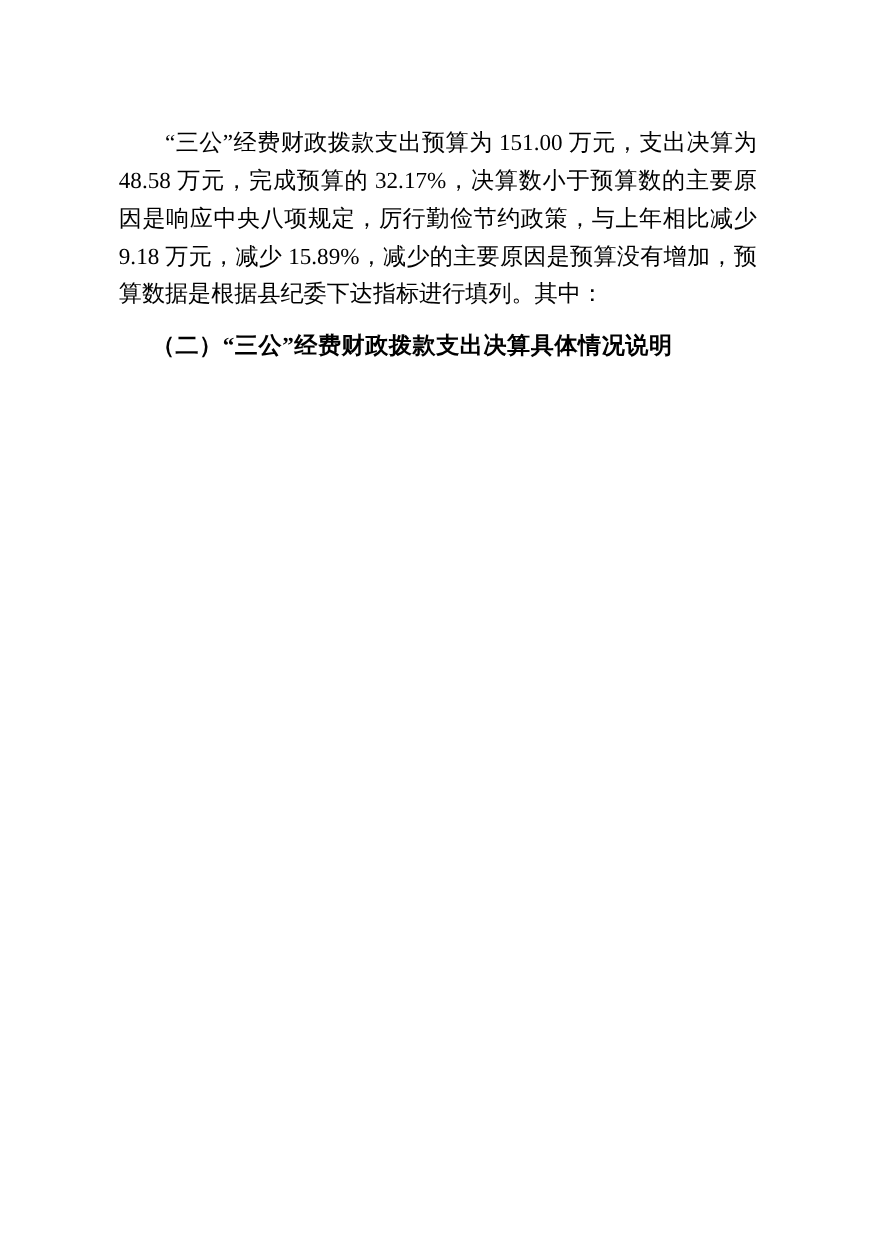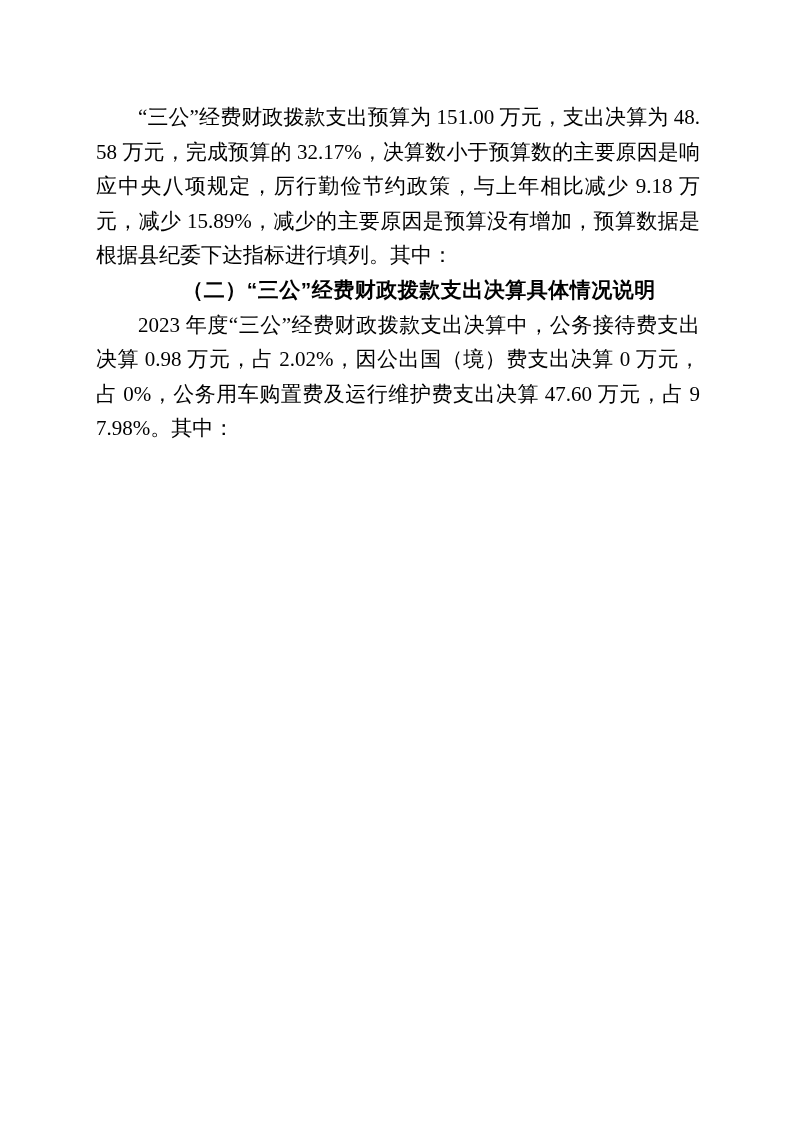--- a/index.html
+++ b/index.html
@@ -16,38 +16,36 @@
     padding: 100px 93px 0 96px;
     overflow: hidden;
   }
   .doc-body {
     color: #000000;
     font-family: "Liberation Serif", "DejaVu Serif", serif;
     font-size: 21px;
     line-height: 34.6px;
   }
   .para {
-    margin: 0;
+    margin: 12px;
     text-align: justify;
     text-indent: 2em;
     word-break: break-all;
   }
   .heading {
     margin: 0;
-    font-family: Liberation Sans, sans-serif;
+    font-family: Liberation Serif, serif;
     font-weight: bold;
     font-size: 21px;
     line-height: 34.6px;
     text-indent: 2em;
     letter-spacing: 0.5px;
-    text-align: center;
   }
 </style>
 </head>
 <body>
 
 <div class="page">
   <div class="doc-body">
     <p class="para">“三公”经费财政拨款支出预算为 151.00 万元，支出决算为 48.58 万元，完成预算的 32.17%，决算数小于预算数的主要原因是响应中央八项规定，厉行勤俭节约政策，与上年相比减少 9.18 万元，减少 15.89%，减少的主要原因是预算没有增加，预算数据是根据县纪委下达指标进行填列。其中：</p>
     <h3 class="heading">（二）“三公”经费财政拨款支出决算具体情况说明</h3>
-    <p class="para">2023 年度“三公”经费财政拨款支出决算中，公务接待费支出决算 0.98 万元，占 2.02%，因公出国（境）费支出决算 0 万元，占 0%，公务用车购置费及运行维护费支出决算 47.60 万元，占 97.98%。其中：</p>
   </div>
 </div>
 
 </body></html>

